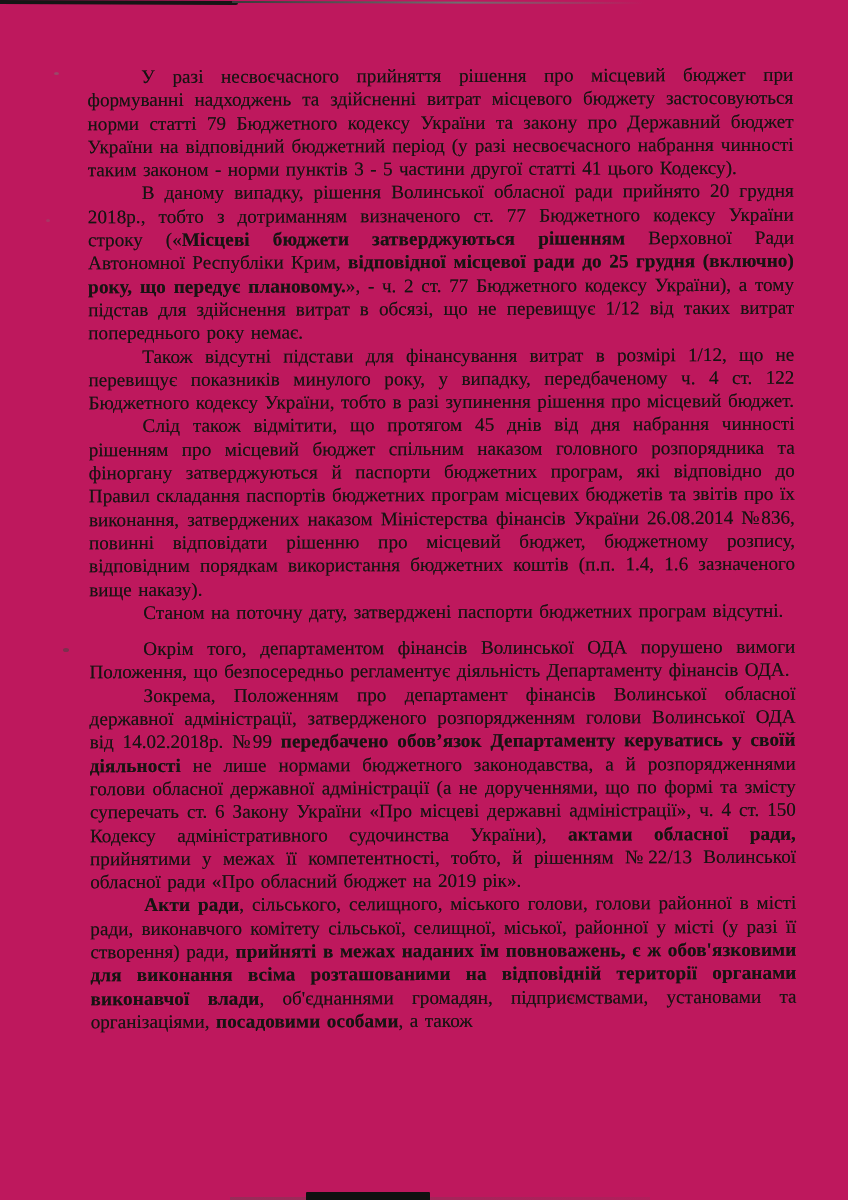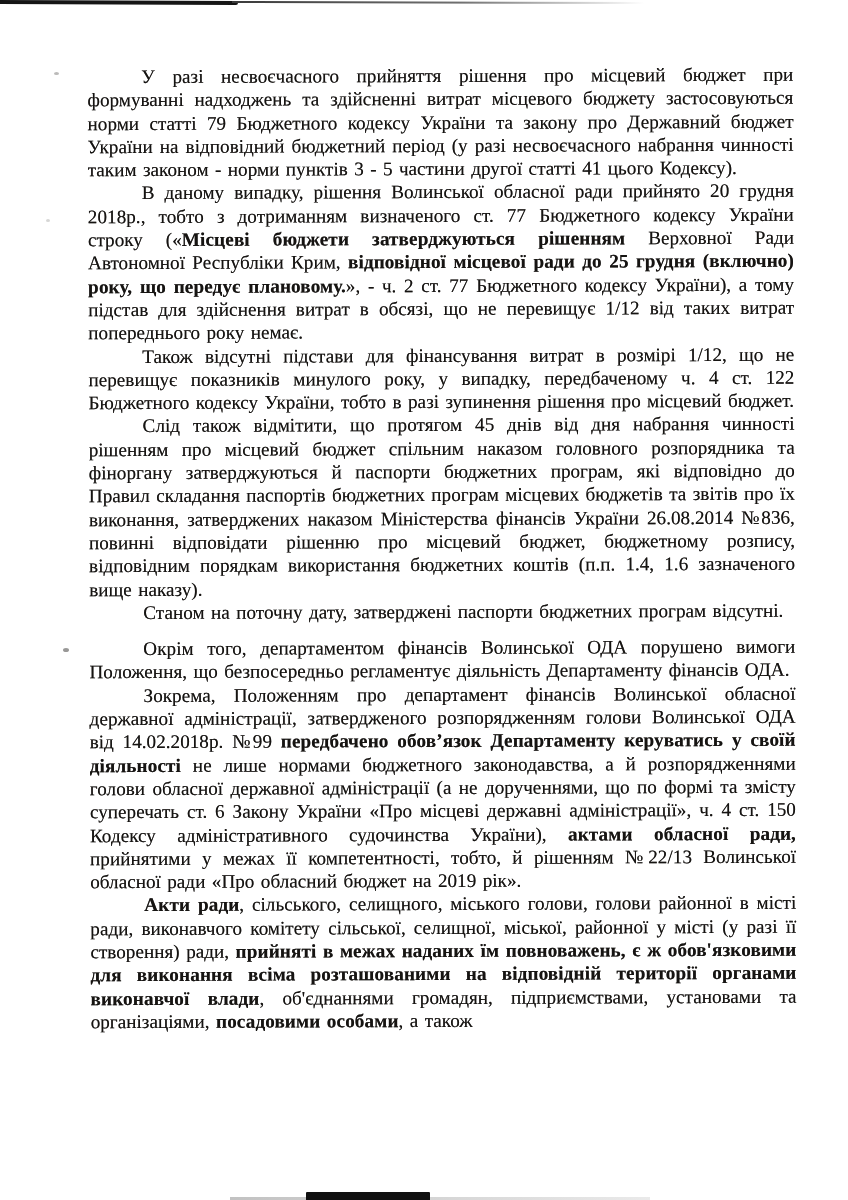--- a/index.html
+++ b/index.html
@@ -7,21 +7,21 @@
     padding: 0;
     width: 848px;
     height: 1200px;
     overflow: hidden;
     background: #e9e9e7;
   }
   .page {
     position: relative;
     width: 848px;
     height: 1200px;
-    background: #ffffff;
+    background: #be185d;
     overflow: hidden;
     font-family: "Liberation Serif", "DejaVu Serif", serif;
   }
   
   .text-block {
     position: absolute;
     left: 89px;
     top: 64px;
     width: 706px;
     transform: rotate(-0.2deg);

